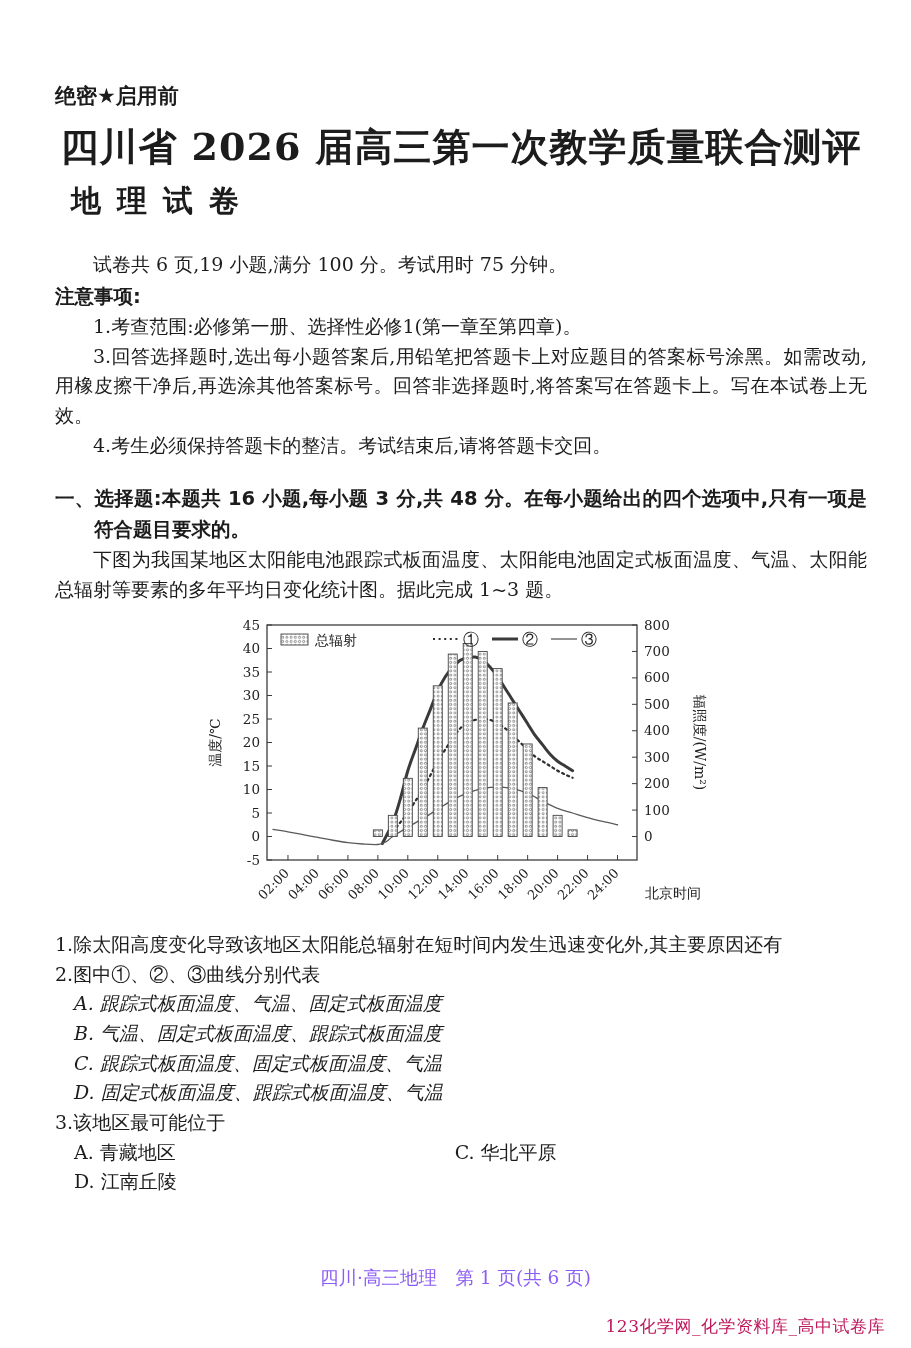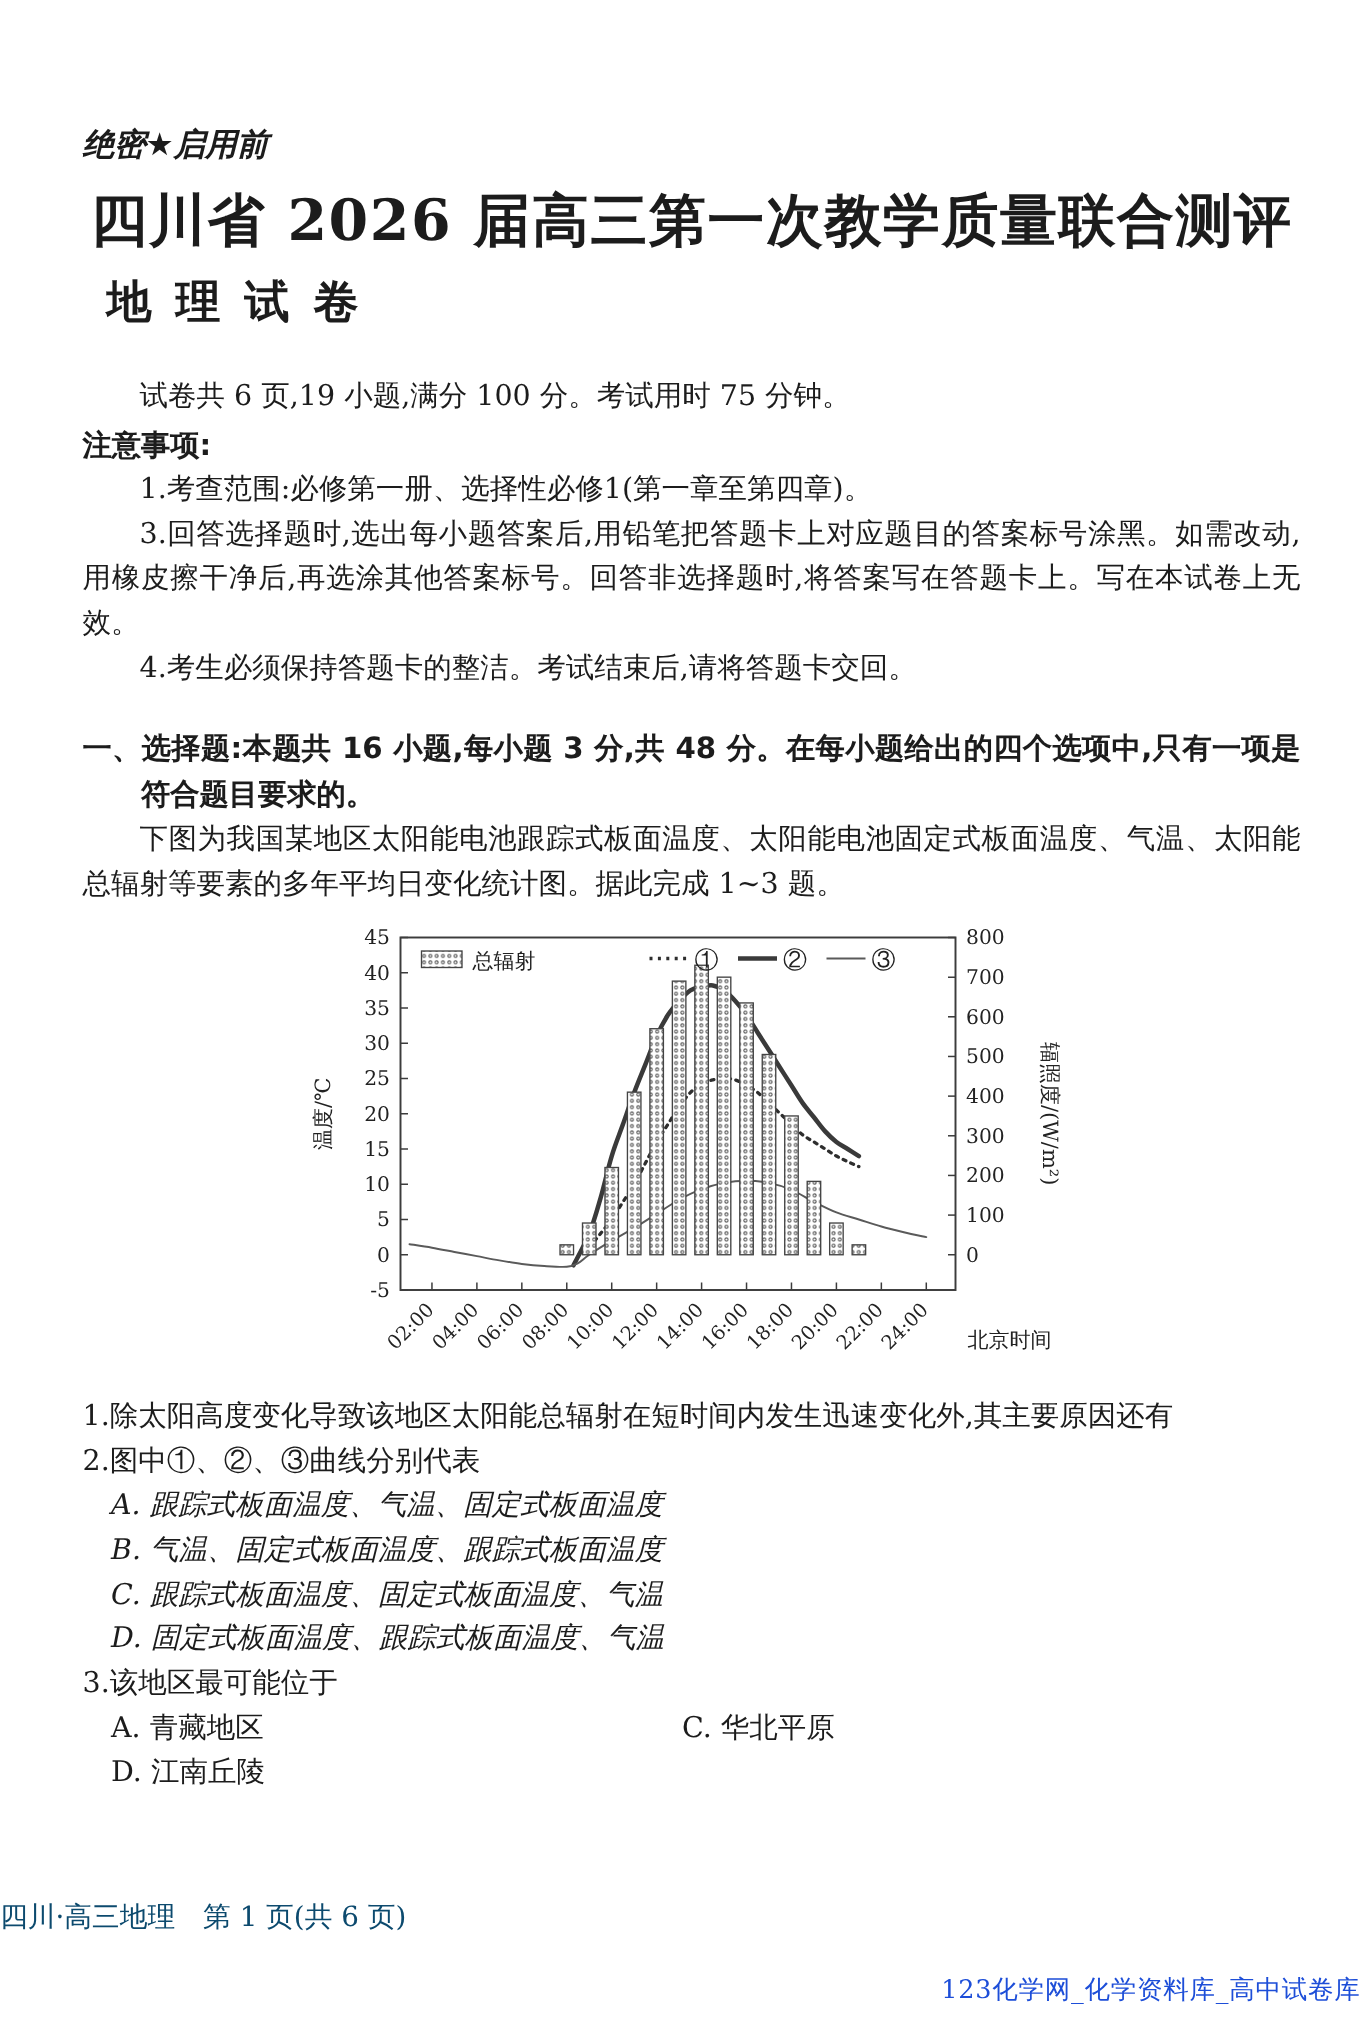--- a/index.html
+++ b/index.html
@@ -7,21 +7,21 @@
     position:relative;
     width:911px;height:1348px;
     background:#ffffff;
     color:#1c1c1c;
     font-family:"DejaVu Serif","Liberation Serif",serif;
     overflow:hidden;
   }
   .content{padding:82px 44px 0 55px;}
   .classification{
     font-family:"DejaVu Sans","Liberation Sans",sans-serif;
-    font-weight:bold;font-size:21px;font-style:italic;
+    font-weight:bold;font-size:21px;
   }
   .title{
     text-align:center;font-size:38px;font-weight:bold;
     margin:12px 0 0 0;letter-spacing:1px;
   }
   .subtitle{
     font-size:30px;font-weight:bold;
     letter-spacing:16px;text-indent:16px;margin:8px 0 0 0;
   }
   .body-text{font-size:19px;line-height:1.56;text-align:justify;margin:0;}
@@ -44,25 +44,25 @@
   .opts-row{display:flex;font-size:19px;line-height:1.56;padding-left:1em;}
   .opts-row .opt:nth-child(1){width:27.5%;}
   .opts-row .opt:nth-child(2){width:25%;}
   .opts-row .opt:nth-child(3){width:25.5%;}
   .opts-row .opt:nth-child(4){width:22%;}
   .opts-list{font-size:19px;line-height:1.56;font-style:italic;}
   .opts-list .opt{display:block;padding-left:1em;}
   .opts-grid{display:grid;grid-template-columns:48% 52%;font-size:19px;line-height:1.56;padding-left:1em;}
   .footer{
     position:absolute;left:0;right:0;bottom:58px;
-    font-size:18.5px;color:#0c4a6e;
+    text-align:center;font-size:18.5px;color:#8b5cf6;
   }
   .watermark{
-    position:absolute;right:4px;bottom:10px;
-    font-size:17px;color:#1d4ed8;letter-spacing:0.5px;
+    position:absolute;right:26px;bottom:10px;
+    font-size:17px;color:#be185d;letter-spacing:0.5px;
   }
 </style>
 </head>
 <body>
 
 <div class="page">
   <div class="content">
 
     <div class="classification">绝密★启用前</div>
 

